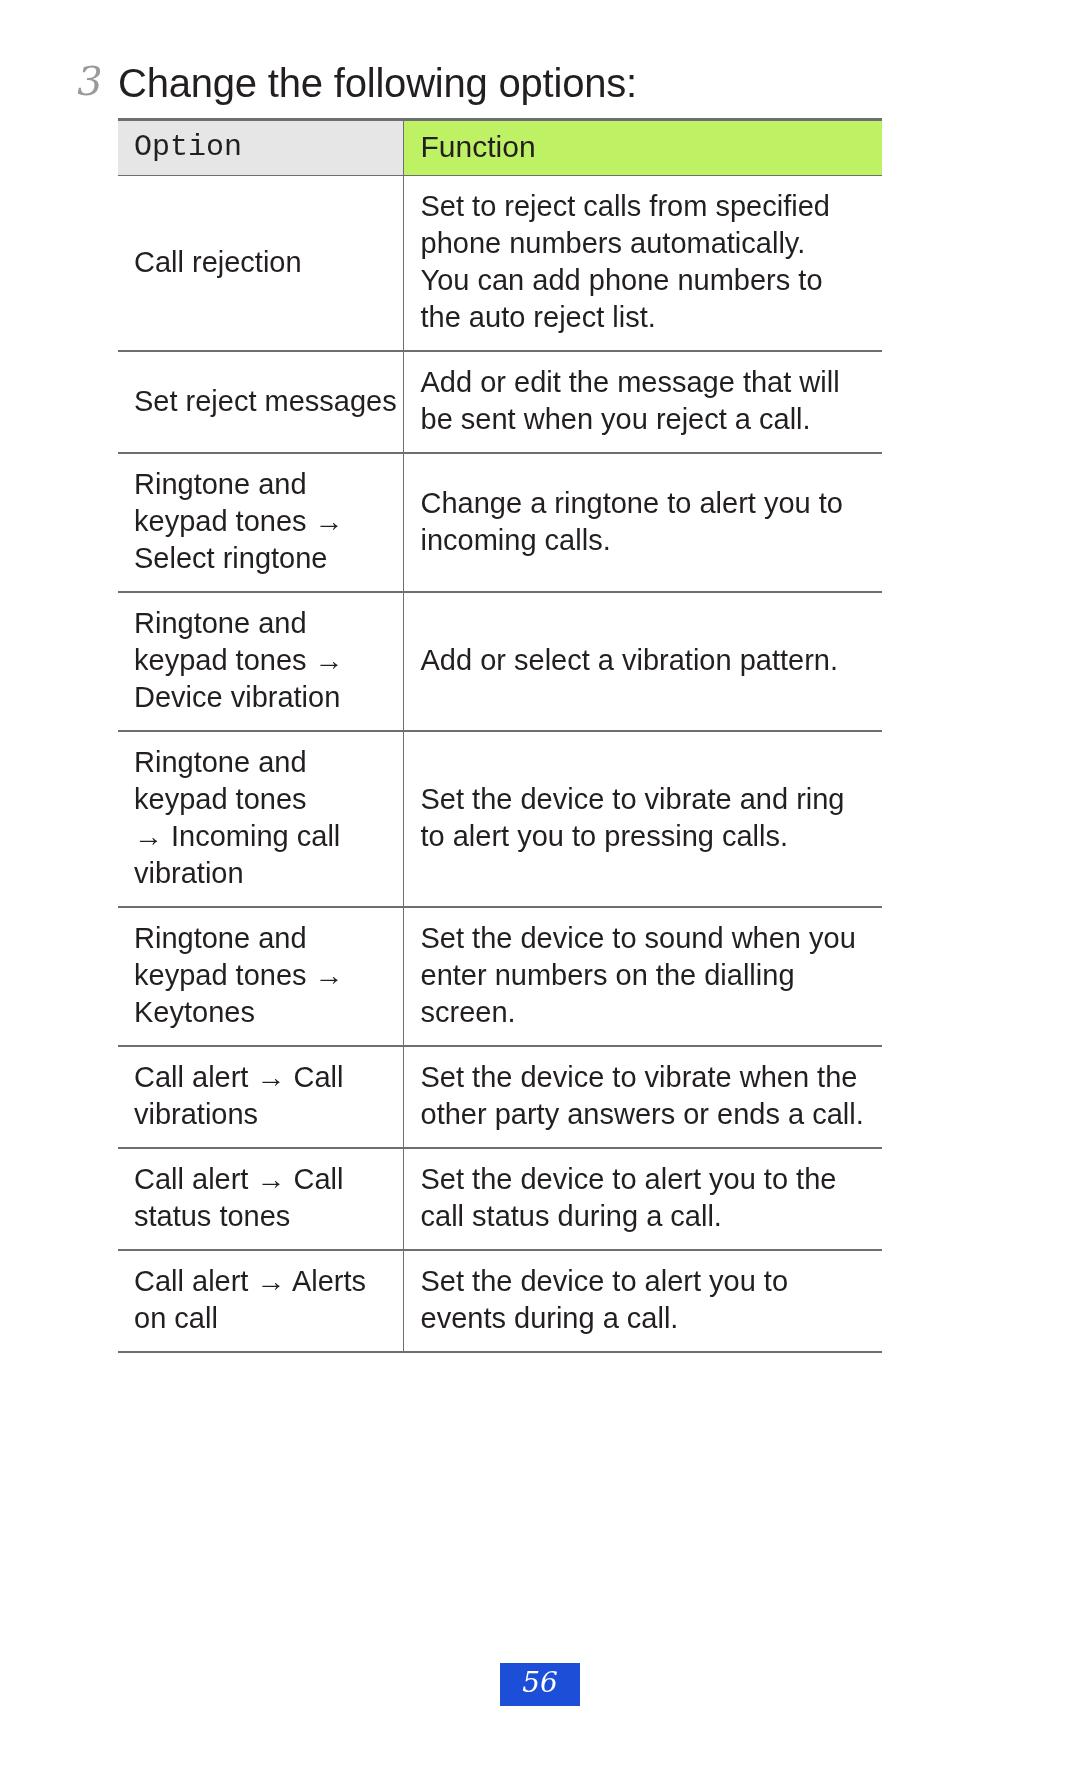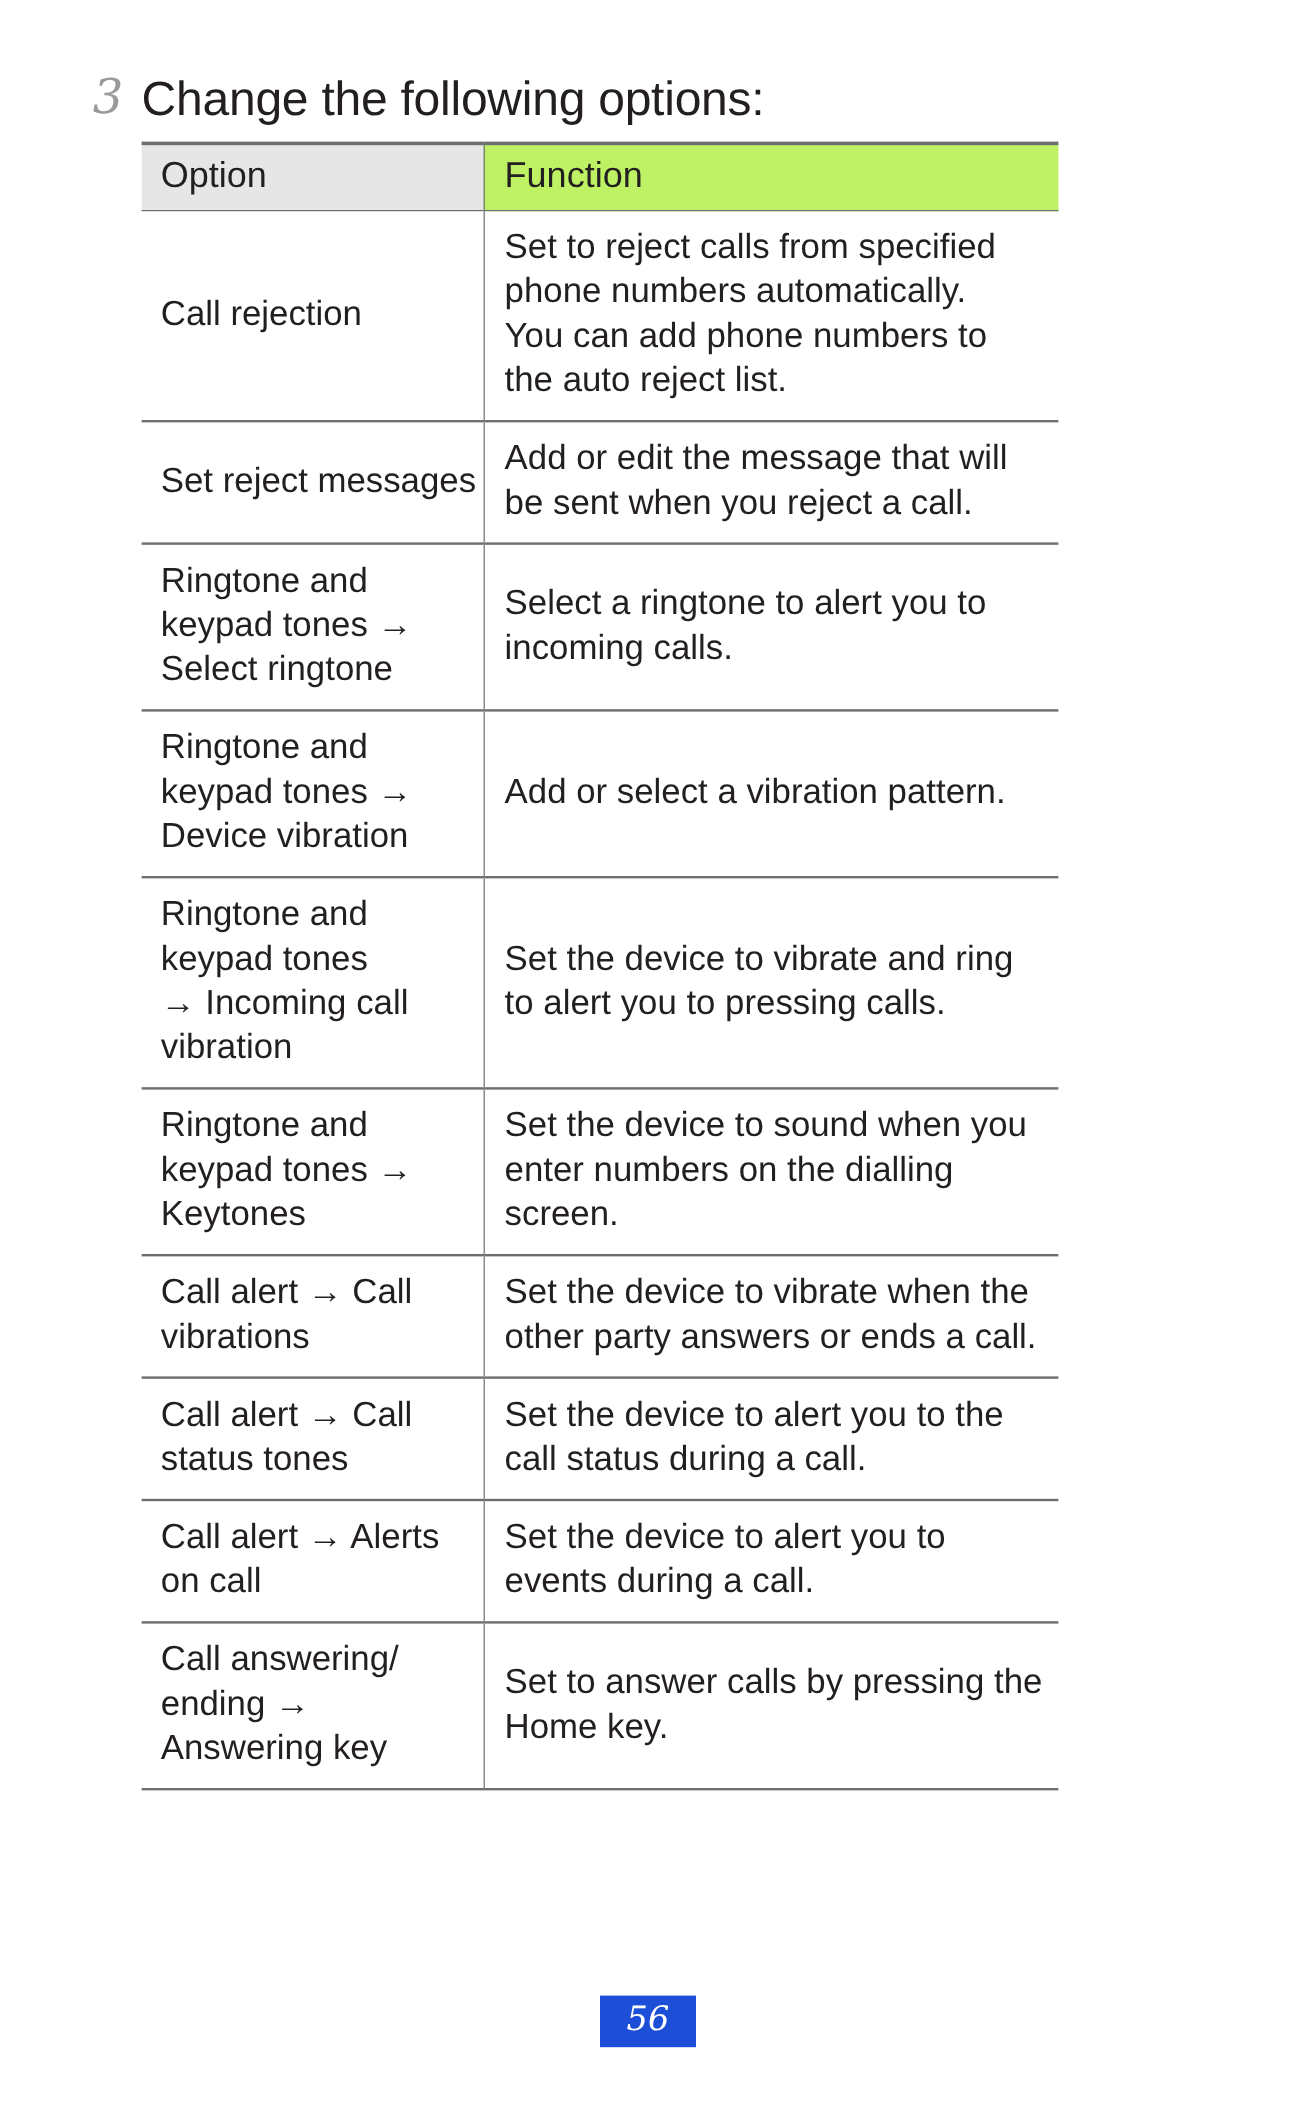--- a/index.html
+++ b/index.html
@@ -70,20 +70,21 @@
   
   thead tr { height: 56px; }
   th.h-option {
     background: #e6e6e6;
     border-top: 3px solid #6d6e71;
     border-bottom: 1px solid #6d6e71;
     padding: 4px 0 6px 16px;
     font-size: 30px;
     line-height: 40px;
     color: #231f20;
+    font-family: Liberation Mono, monospace;
   }
   th.h-function {
     background: #bef264;
     border-top: 3px solid #6d6e71;
     border-bottom: 1px solid #6d6e71;
     border-left: 1px solid #6d6e71;
     padding: 4px 0 6px 17px;
     font-size: 30px;
     line-height: 40px;
     color: #231f20;
@@ -179,21 +180,21 @@
           <span class="ln">be sent when you reject a call.</span>
         </td>
       </tr>
       <tr>
         <td class="cell-option">
           <span class="ln">Ringtone and</span>
           <span class="ln">keypad tones →</span>
           <span class="ln">Select ringtone</span>
         </td>
         <td class="cell-function">
-          <span class="ln">Select a ringtone to alert you to</span>
+          <span class="ln">Change a ringtone to alert you to</span>
           <span class="ln">incoming calls.</span>
         </td>
       </tr>
       <tr>
         <td class="cell-option">
           <span class="ln">Ringtone and</span>
           <span class="ln">keypad tones →</span>
           <span class="ln">Device vibration</span>
         </td>
         <td class="cell-function">
@@ -247,29 +248,18 @@
       <tr>
         <td class="cell-option">
           <span class="ln">Call alert → Alerts</span>
           <span class="ln">on call</span>
         </td>
         <td class="cell-function">
           <span class="ln">Set the device to alert you to</span>
           <span class="ln">events during a call.</span>
         </td>
       </tr>
-      <tr>
-        <td class="cell-option">
-          <span class="ln">Call answering/</span>
-          <span class="ln">ending →</span>
-          <span class="ln">Answering key</span>
-        </td>
-        <td class="cell-function">
-          <span class="ln">Set to answer calls by pressing the</span>
-          <span class="ln">Home key.</span>
-        </td>
-      </tr>
     </tbody>
 </table>
 
 <div class="footer">
   <div class="page-badge">56</div>
 </div>
 
 </body></html>

